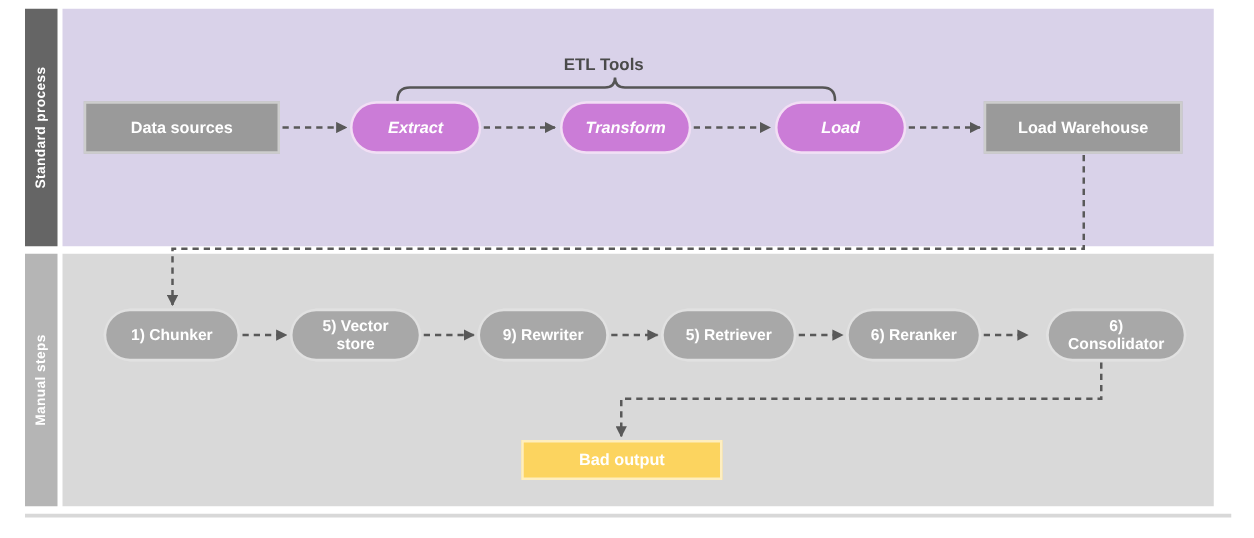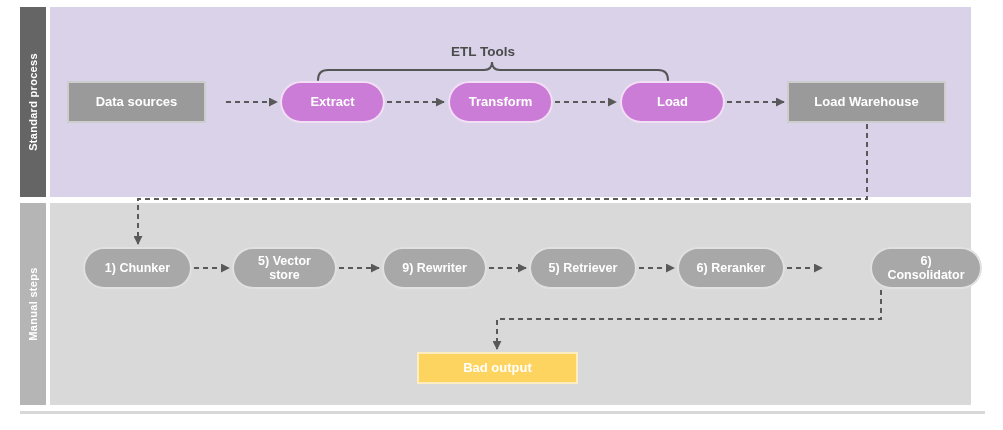--- a/index.html
+++ b/index.html
@@ -24,40 +24,40 @@
   
   .node{
     position:absolute;z-index:3;display:flex;align-items:center;justify-content:center;
     text-align:center;font-weight:bold;color:#ffffff;line-height:1.15;
   }
   .rect-node{
     background:var(--gray_node,#9a9a9a);border:2px solid rgba(255,255,255,.5);font-size:13px;
   }
   .etl-pill{
     background:var(--etl_pill,#cb7cd7);border:2px solid rgba(255,255,255,.75);
-    border-radius:21px;font-size:13px;
+    border-radius:21px;font-size:13px;font-style:italic;
   }
   .manual-pill{
     background:var(--manual_pill,#a8a8a8);border:2px solid rgba(255,255,255,.65);
     border-radius:21px;font-size:12.5px;padding:0 10px;
   }
   .bad-node{
     background:var(--bad_output_bg,#fcd45f);border:2px solid rgba(255,255,255,.6);font-size:13px;
   }
-  #n-data-sources{left:67px;top:81px;width:139px;height:42px;}
+  #n-data-sources{left:67px;top:81px;width:157px;height:42px;}
   #n-extract{left:280px;top:81px;width:105px;height:42px;}
   #n-transform{left:448px;top:81px;width:105px;height:42px;}
   #n-load{left:620px;top:81px;width:105px;height:42px;}
   #n-data-warehouse{left:787px;top:81px;width:159px;height:42px;}
   #n-chunker{left:83px;top:247px;width:109px;height:42px;}
   #n-vector-store{left:232px;top:247px;width:105px;height:42px;}
   #n-rewriter{left:382px;top:247px;width:105px;height:42px;}
   #n-retriever{left:529px;top:247px;width:108px;height:42px;}
   #n-reranker{left:677px;top:247px;width:108px;height:42px;}
-  #n-consolidator{left:870px;top:247px;width:112px;height:42px;}
+  #n-consolidator{left:837px;top:247px;width:112px;height:42px;}
   #n-bad-output{left:417px;top:352px;width:161px;height:32px;}
   
   .etl-label{
     position:absolute;z-index:3;left:423px;top:44px;width:120px;text-align:center;
     font-size:13.5px;font-weight:bold;color:#4a4a4a;
   }
   
   .divider{position:absolute;left:20px;top:411px;width:965px;height:3px;background:#d8d8d8;}
 </style>
 </head>

